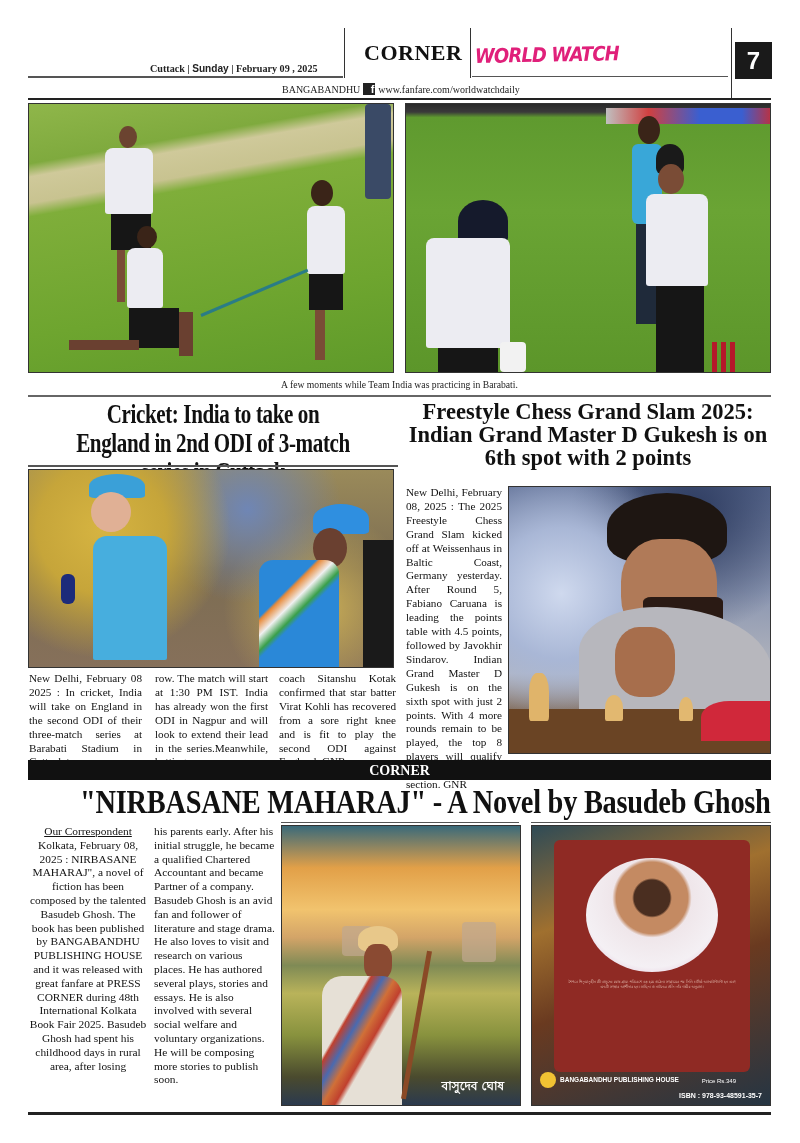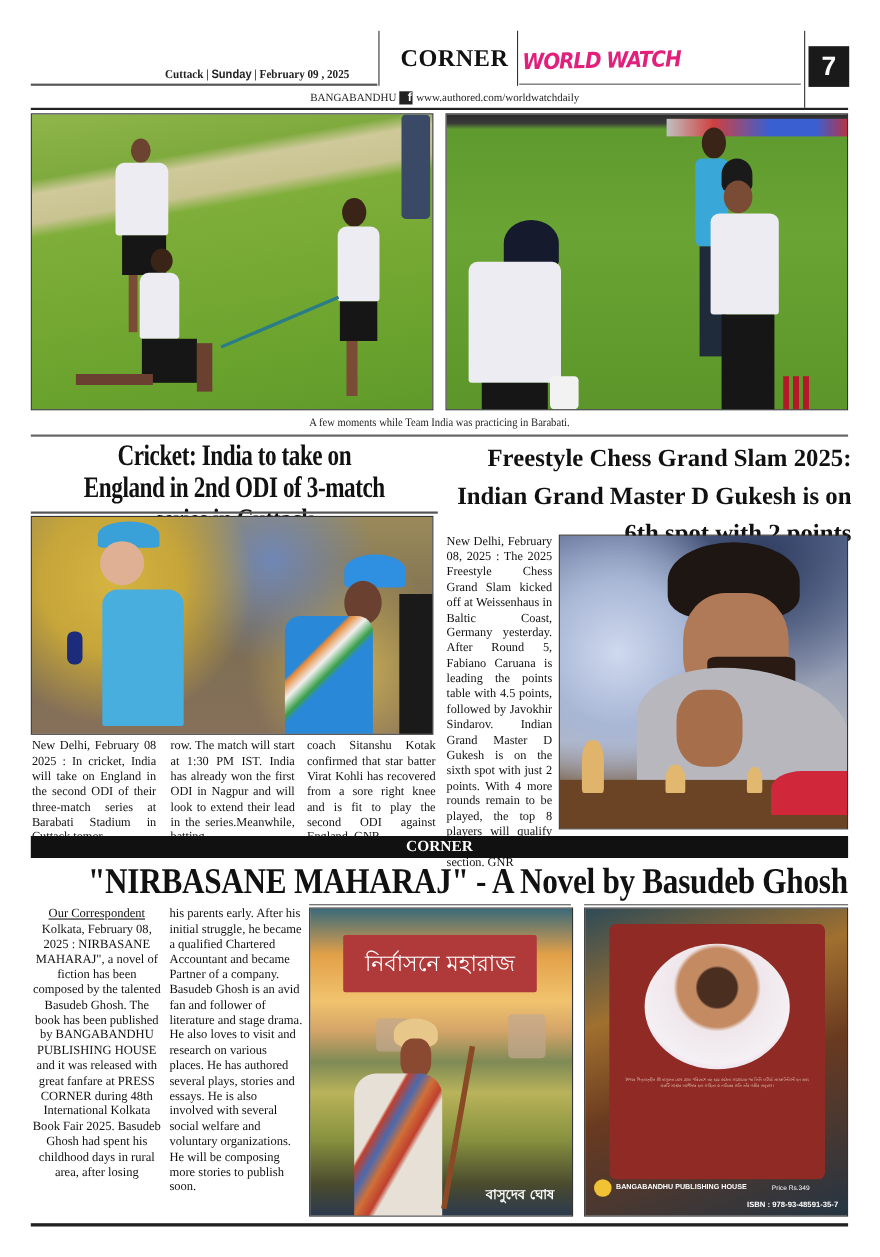--- a/index.html
+++ b/index.html
@@ -32,21 +32,21 @@
 
   
   .fig { position: absolute; }
   .shirt { background: #ececf2; border-radius: 8px 8px 3px 3px; }
   .shorts { background: #161616; }
   .head { background: #6b4330; border-radius: 50%; }
   .band { background: #2a7c86; height: 3px; transform-origin: left center; }
 
   
   .hl-left { left: 28px; top: 400px; width: 370px; text-align: center; font-size: 27px; font-weight: bold; line-height: 29px; transform: scaleX(0.78); transform-origin: center; color: #111; letter-spacing: -0.5px; }
-  .hl-right { left: 402px; top: 400px; width: 372px; text-align: right; font-size: 22.5px; font-weight: bold; line-height: 34px; color: #111; }
+  .hl-right { left: 402px; top: 400px; width: 372px; text-align: center; font-size: 22.5px; font-weight: bold; line-height: 23px; color: #111; }
   .rule-mid { left: 28px; top: 465px; width: 370px; height: 2px; background: #555; }
 
   .ph3 { left: 28px; top: 469px; width: 366px; height: 199px;
     background: radial-gradient(circle at 20% 30%, #d6b441 0%, #c6a53a 20%, transparent 40%), radial-gradient(circle at 60% 20%, #6f86b5 0%, transparent 35%), radial-gradient(circle at 80% 70%, #c9ad55 0%, transparent 30%), linear-gradient(180deg, #9a8a5a 0%, #7c6d52 50%, #86705a 100%); }
   .body-text { font-size: 11.2px; line-height: 13.9px; color: #111; text-align: justify; }
   .col-a { left: 29px; top: 672px; width: 113px; }
   .col-b { left: 155px; top: 672px; width: 113px; }
   .col-c { left: 279px; top: 672px; width: 117px; }
   .col-chess { left: 406px; top: 486px; width: 96px; }
   .ph4 { left: 508px; top: 486px; width: 263px; height: 268px;
@@ -86,21 +86,21 @@
 <div class="abs hdr-vline1"></div>
 <div class="abs hdr-sports">CORNER</div>
 <div class="abs hdr-vline2"></div>
 <div class="abs hdr-logo">WORLD WATCH</div>
 <div class="abs hdr-line-right"></div>
 <div class="abs hdr-vline3"></div>
 <div class="abs page-num">7</div>
 <div class="abs follow">
   <span>BANGABANDHU</span>
   <span class="fb-icon">f</span>
-  <span>www.authored.com/worldwatchdaily</span>
+  <span>www.fanfare.com/worldwatchdaily</span>
 </div>
 <div class="abs hdr-line-full"></div>
 
 <div class="abs photo ph1">
 
   <div class="fig" style="left:336px;top:0;width:26px;height:95px;background:#3a4a66;border-radius:4px;"></div>
 
   <div class="fig head" style="left:90px;top:22px;width:18px;height:22px;"></div>
   <div class="fig shirt" style="left:76px;top:44px;width:48px;height:66px;"></div>
   <div class="fig shorts" style="left:82px;top:110px;width:40px;height:36px;"></div>
@@ -173,21 +173,20 @@
 <div class="abs rule-novel1"></div>
 <div class="abs rule-novel2"></div>
 
 <div class="abs body-text col-n1">
   <span class="byline">Our Correspondent</span><br>
   <span>Kolkata, February 08, 2025 : NIRBASANE MAHARAJ", a novel of fiction has been composed by the talented Basudeb Ghosh. The book has been published by BANGABANDHU PUBLISHING HOUSE and it was released with great fanfare at PRESS CORNER during 48th International Kolkata Book Fair 2025. Basudeb Ghosh had spent his childhood days in rural area, after losing</span>
 </div>
 <div class="abs body-text col-n2">his parents early. After his initial struggle, he became a qualified Chartered Accountant and became Partner of a company. Basudeb Ghosh is an avid fan and follower of literature and stage drama. He also loves to visit and research on various places. He has authored several plays, stories and essays. He is also involved with several social welfare and voluntary organizations. He will be composing more stories to publish soon.</div>
 
 <div class="abs photo ph5">
-  <div class="cover-title">নির্বাসনে মহারাজ</div>
   <div class="fig" style="left:60px;top:100px;width:30px;height:30px;background:#c0a890;border-radius:4px;opacity:0.7;"></div>
   <div class="fig" style="left:180px;top:96px;width:34px;height:40px;background:#c0a890;border-radius:4px;opacity:0.7;"></div>
   <div class="fig" style="left:76px;top:100px;width:40px;height:26px;background:#e8c88a;border-radius:50% 50% 30% 30%;"></div>
   <div class="fig" style="left:82px;top:118px;width:28px;height:36px;background:#8a4a32;border-radius:40%;"></div>
   <div class="fig" style="left:40px;top:150px;width:80px;height:130px;background:linear-gradient(120deg,#e6e0d6 0%,#e6e0d6 30%,#c0402e 32%,#4a6ab0 40%,#d07038 48%,#c0402e 56%,#e6e0d6 60%);border-radius:20px 20px 0 0;"></div>
   <div class="fig" style="left:132px;top:124px;width:5px;height:150px;background:#8a4a26;transform:rotate(10deg);"></div>
   <div class="cover-author">বাসুদেব ঘোষ</div>
 </div>
 <div class="abs photo ph6">
   <div class="back-panel">

